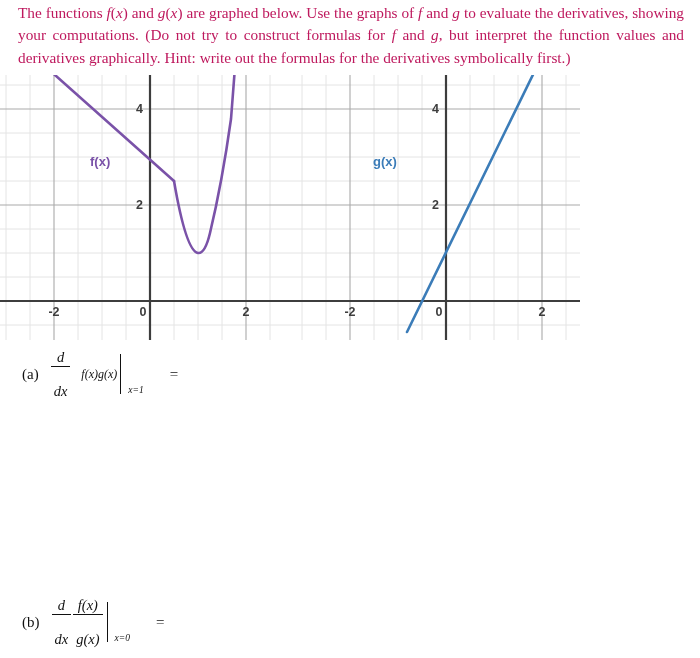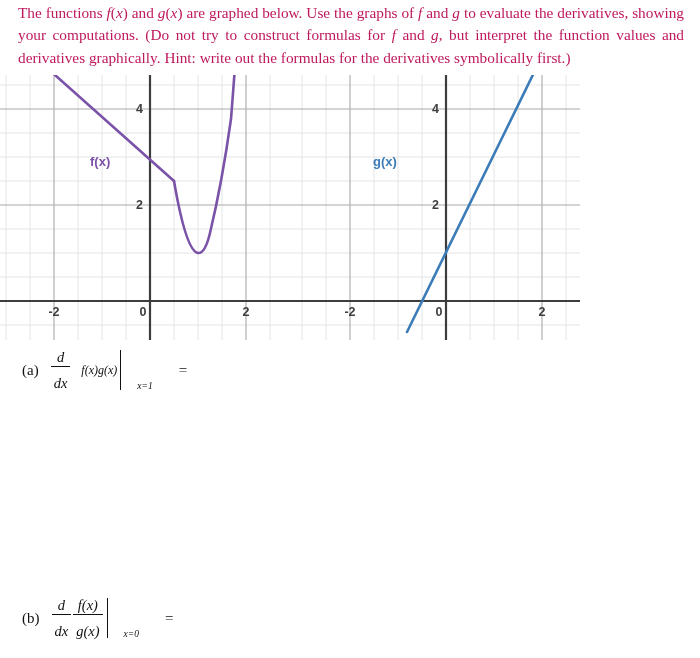--- a/index.html
+++ b/index.html
@@ -62,40 +62,40 @@
   .frac{
     display:inline-flex;
     flex-direction:column;
     align-items:center;
     vertical-align:middle;
     font-style:italic;
     line-height:1.02;
     margin:0 1px;
   }
   .frac .num{ padding:0 3px 1px 3px; font-size:14.5px; }
-  .frac .den{ padding:9px 3px 0 3px; border-top:1px solid #111; font-size:14.5px; }
+  .frac .den{ padding:17px 3px 0 3px; border-top:1px solid #111; font-size:14.5px; }
 
   .expr{ font-style:italic; font-size:12px; margin-left:10px; }
 
   .evalbar{
     display:inline-flex;
     align-items:flex-end;
     margin-left:3px;
     height:40px;
   }
   .evalbar .bar{
     display:inline-block;
     width:1px;
     height:40px;
     background:#111;
   }
   .evalbar .sub{
     font-size:9.5px;
     font-style:italic;
-    margin-left:16px;
+    margin-left:7px;
     position:relative;
     top:1px;
   }
   .eqsign{ margin-left:26px; font-size:15px; }
 </style>
 </head>
 <body>
 
 <div id="problem-text"><span>The functions </span><i class="mi">f</i><span>(</span><i class="mi">x</i><span>) and </span><i class="mi">g</i><span>(</span><i class="mi">x</i><span>) are graphed below.  Use the graphs of </span><i class="mi">f</i><span> and </span><i class="mi">g</i><span> to evaluate the derivatives, showing your computations.  (Do not try to construct formulas for </span><i class="mi">f</i><span> and </span><i class="mi">g</i><span>, but interpret the function values and derivatives graphically.  Hint: write out the formulas for the derivatives symbolically first.)</span></div>
 

